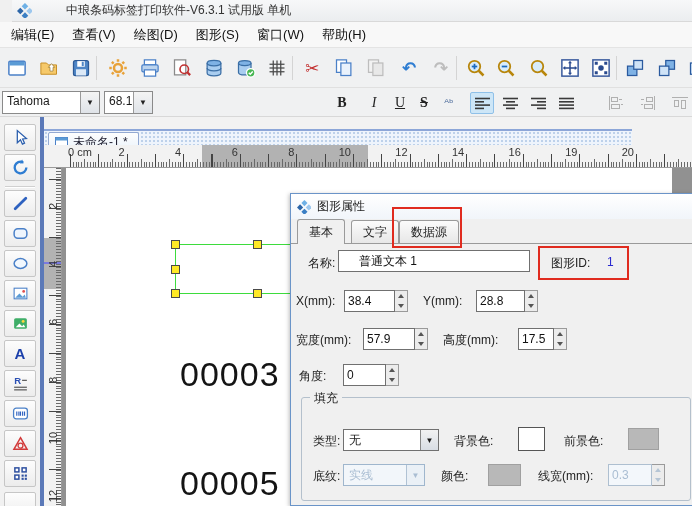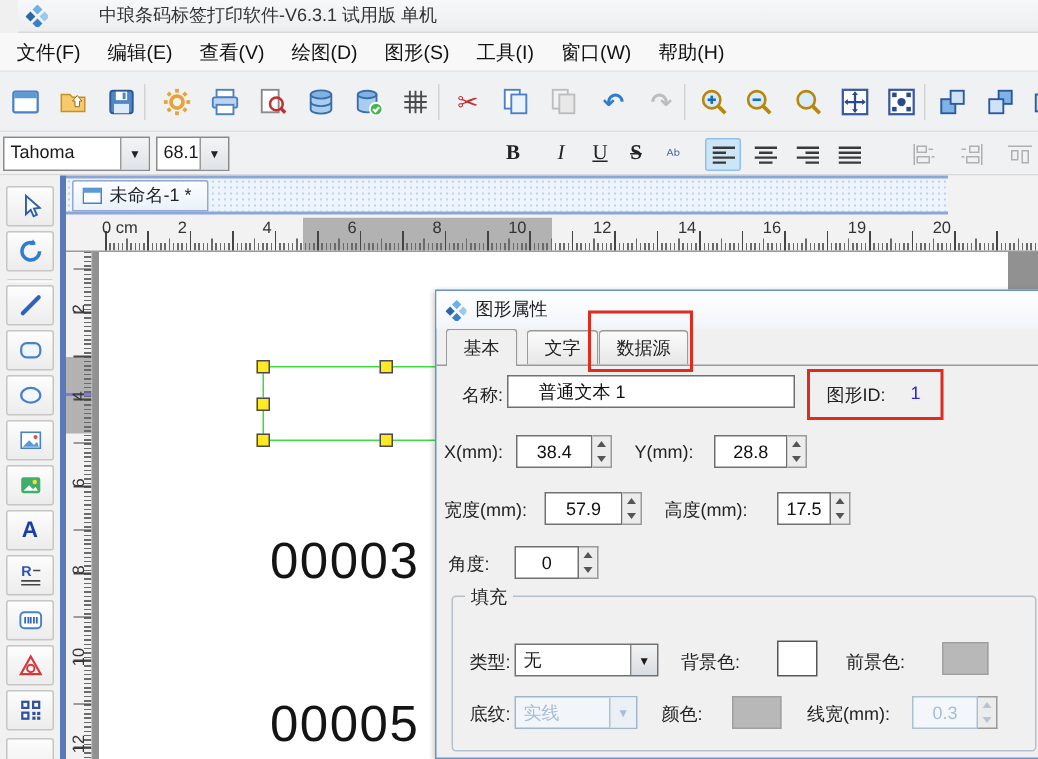--- a/index.html
+++ b/index.html
@@ -36,21 +36,21 @@
   .ico-case::after{content:"ᴬᵇ";color:#4a6a9a;font-size:11px;font-family:"DejaVu Sans",sans-serif;}
   
   .main{position:absolute;left:0;top:117px;width:692px;height:389px;background:#f2f2f2;}
   .palette{position:absolute;left:0;top:0;width:40px;height:389px;background:#f1f1f1;}
   .ptool{position:absolute;left:4px;width:32px;height:27px;background:linear-gradient(#fdfdfd,#ececec);
          border:1px solid #c6c6c6;border-radius:2px;display:flex;align-items:center;justify-content:center;}
   .ptool svg{width:17px;height:17px;}
   .psep{position:absolute;left:5px;width:30px;height:2px;border-top:1px solid #d0d0d0;border-bottom:1px solid #fff;}
   .divider{position:absolute;left:40px;top:0;width:4px;height:389px;background:#5b79b8;}
   
-  .tabbar{position:absolute;left:44px;top:0;width:588px;height:26px;border-top:2px solid #8ca6d8;border-bottom:2px solid #8ca6d8;
+  .tabbar{position:absolute;left:44px;top:12px;width:588px;height:26px;border-top:2px solid #8ca6d8;border-bottom:2px solid #8ca6d8;
           background:#eef4fc;background-image:radial-gradient(#bdd1ea 1px,transparent 1px);background-size:4px 4px;}
   .doctab{position:absolute;left:4px;top:1px;height:21px;background:linear-gradient(#fdfefe,#e9f1fa);
           border:1px solid #93a9d2;border-radius:2px 2px 0 0;display:flex;align-items:center;padding:0 10px 0 6px;font-size:12px;color:#223;}
   .doctab svg{width:13px;height:11px;margin-right:5px;}
   
   .hruler{position:absolute;left:44px;top:28px;width:648px;height:23px;background:#f2f2f2;border-bottom:1px solid #9a9a9a;overflow:hidden;}
   .hr-sel{position:absolute;left:158px;top:0;width:166px;height:23px;background:#b2b2b2;}
   .hr-t1,.hr-t2,.hr-t3{position:absolute;left:26px;right:0;bottom:0;}
   .hr-t1{height:5px;background:repeating-linear-gradient(to right,#6a6a6a 0 1px,transparent 1px 2.83px);}
   .hr-t2{height:8px;background:repeating-linear-gradient(to right,#6a6a6a 0 1px,transparent 1px 14.15px);}
@@ -78,21 +78,21 @@
   .dtitle svg{width:14px;height:14px;margin-right:6px;}
   .dtitle span{font-size:12px;color:#222;}
   .dtab{position:absolute;height:23px;top:26px;border:1px solid #9a9a9a;border-bottom:none;border-radius:3px 3px 0 0;
         background:linear-gradient(#fbfbfb,#e7e7e7);padding:0 11px;line-height:22px;font-size:12px;color:#222;}
   .dtab.active{top:25px;height:25px;background:#f0f0f0;z-index:2;line-height:24px;}
   .dpanel{position:absolute;left:0;right:0;top:49px;bottom:0;border-top:1px solid #9a9a9a;}
   .dlabel{position:absolute;font-size:12px;color:#222;white-space:nowrap;}
   .dinput{position:absolute;height:22px;border:1px solid #707070;background:#fff;font-size:12px;padding:0 20px;
           font-family:inherit;color:#111;}
   .spin{position:absolute;height:22px;display:flex;}
-  .spin input{flex:1;min-width:0;border:1px solid #707070;background:#fff;font-size:12px;text-align:center;
+  .spin input{flex:1;min-width:0;border:1px solid #707070;background:#fff;font-size:12px;text-align:left;
               padding:0 3px;font-family:inherit;color:#111;}
   .spin .sbtns{width:13px;display:flex;flex-direction:column;border:1px solid #9a9a9a;border-left:none;background:#ececec;}
   .spin .su,.spin .sd{flex:1;display:flex;align-items:center;justify-content:center;}
   .su::after{content:"";border:3px solid transparent;border-bottom:4px solid #555;margin-top:-3px;}
   .sd::after{content:"";border:3px solid transparent;border-top:4px solid #555;margin-bottom:-3px;}
   .spin.dis input{color:#a9bdd2;border-color:#aebfd0;background:#f3f7fb;}
   .spin.dis .su::after{border-bottom-color:#b5c5d5;}
   .spin.dis .sd::after{border-top-color:#b5c5d5;}
   .combo{position:absolute;height:22px;display:flex;background:#fff;border:1px solid #707070;}
   .combo .cv{flex:1;padding:2px 5px;font-size:12px;}
@@ -118,26 +118,24 @@
     <svg class="appicon" viewBox="0 0 16 16">
       <rect x="6" y="1" width="5" height="5" transform="rotate(45 8.5 3.5)" fill="#6fb1e6"></rect>
       <rect x="1" y="6" width="5" height="5" transform="rotate(45 3.5 8.5)" fill="#2d66a8"></rect>
       <rect x="11" y="6" width="5" height="5" transform="rotate(45 13.5 8.5)" fill="#9cc7ee"></rect>
       <rect x="6" y="11" width="5" height="5" transform="rotate(45 8.5 13.5)" fill="#3b7fc4"></rect>
     </svg>
     <span class="ttext">中琅条码标签打印软件-V6.3.1 试用版 单机</span>
   </div>
 
   <div class="menubar">
-      <span class="menu-item">文件(F)</span>
       <span class="menu-item">编辑(E)</span>
       <span class="menu-item">查看(V)</span>
       <span class="menu-item">绘图(D)</span>
       <span class="menu-item">图形(S)</span>
-      <span class="menu-item">工具(I)</span>
       <span class="menu-item">窗口(W)</span>
       <span class="menu-item">帮助(H)</span>
     </div>
 
   <div class="toolbar1">
     <div class="tbtn" style="left:3px">
         <svg viewBox="0 0 16 16">
           <rect x="1.5" y="2.5" width="13" height="11" rx="1" fill="#fff" stroke="#4a80c8" stroke-width="1.2"></rect>
           <rect x="2" y="3" width="12" height="3" fill="#5b9bd5"></rect>
         </svg>

